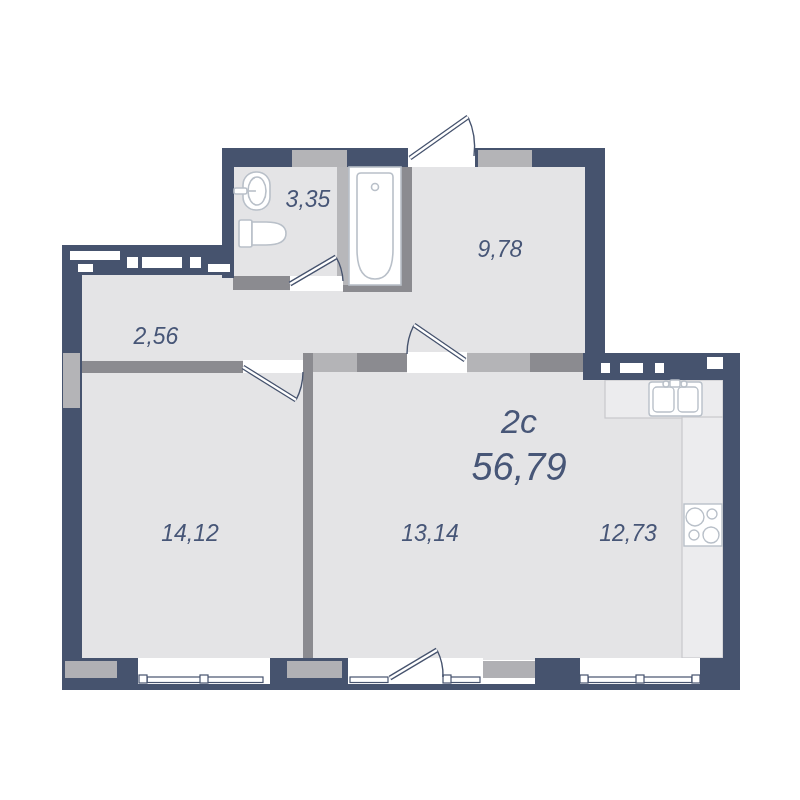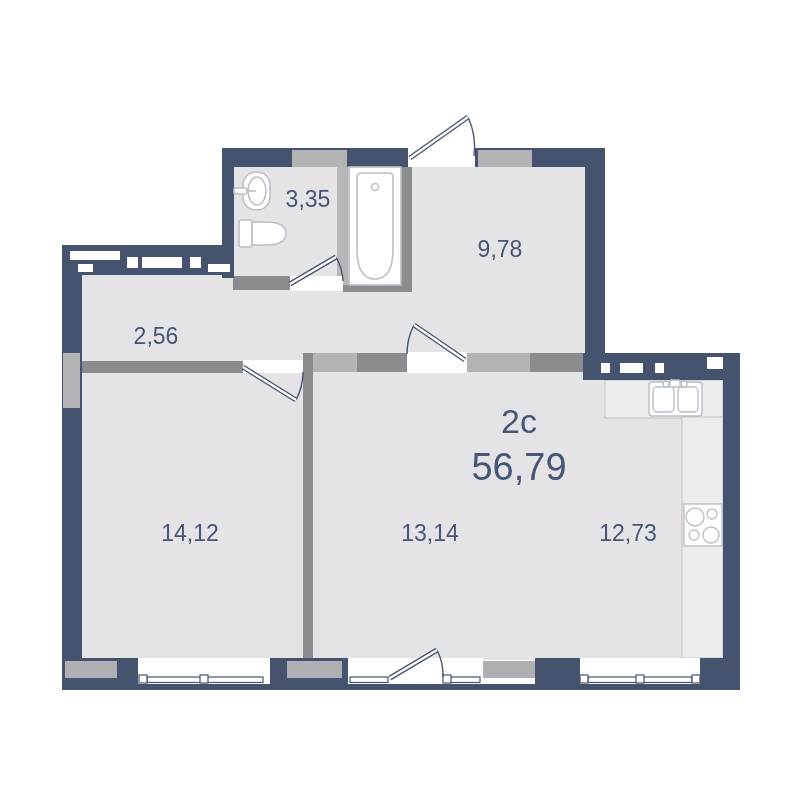--- a/index.html
+++ b/index.html
@@ -1,17 +1,17 @@
 <!DOCTYPE html>
 <html><head>
 <meta charset="utf-8">
 <style>
   html,body{margin:0;padding:0;background:#ffffff;}
   .canvas{position:relative;width:800px;height:800px;background:#ffffff;overflow:hidden;
-          font-family:"Liberation Sans",sans-serif;}
+          font-family:"Liberation Sans",sans-serif;font-style:italic;}
   svg{position:absolute;left:0;top:0;}
   .area-label{font-family:"Liberation Sans",sans-serif;font-size:23px;fill:#475677;}
   .plan-type{font-family:"Liberation Sans",sans-serif;font-size:34px;fill:#475677;}
   .plan-total{font-family:"Liberation Sans",sans-serif;font-size:38px;fill:#475677;}
   text{text-anchor:middle;}
 </style>
 </head>
 <body>
 
 <div class="canvas">

